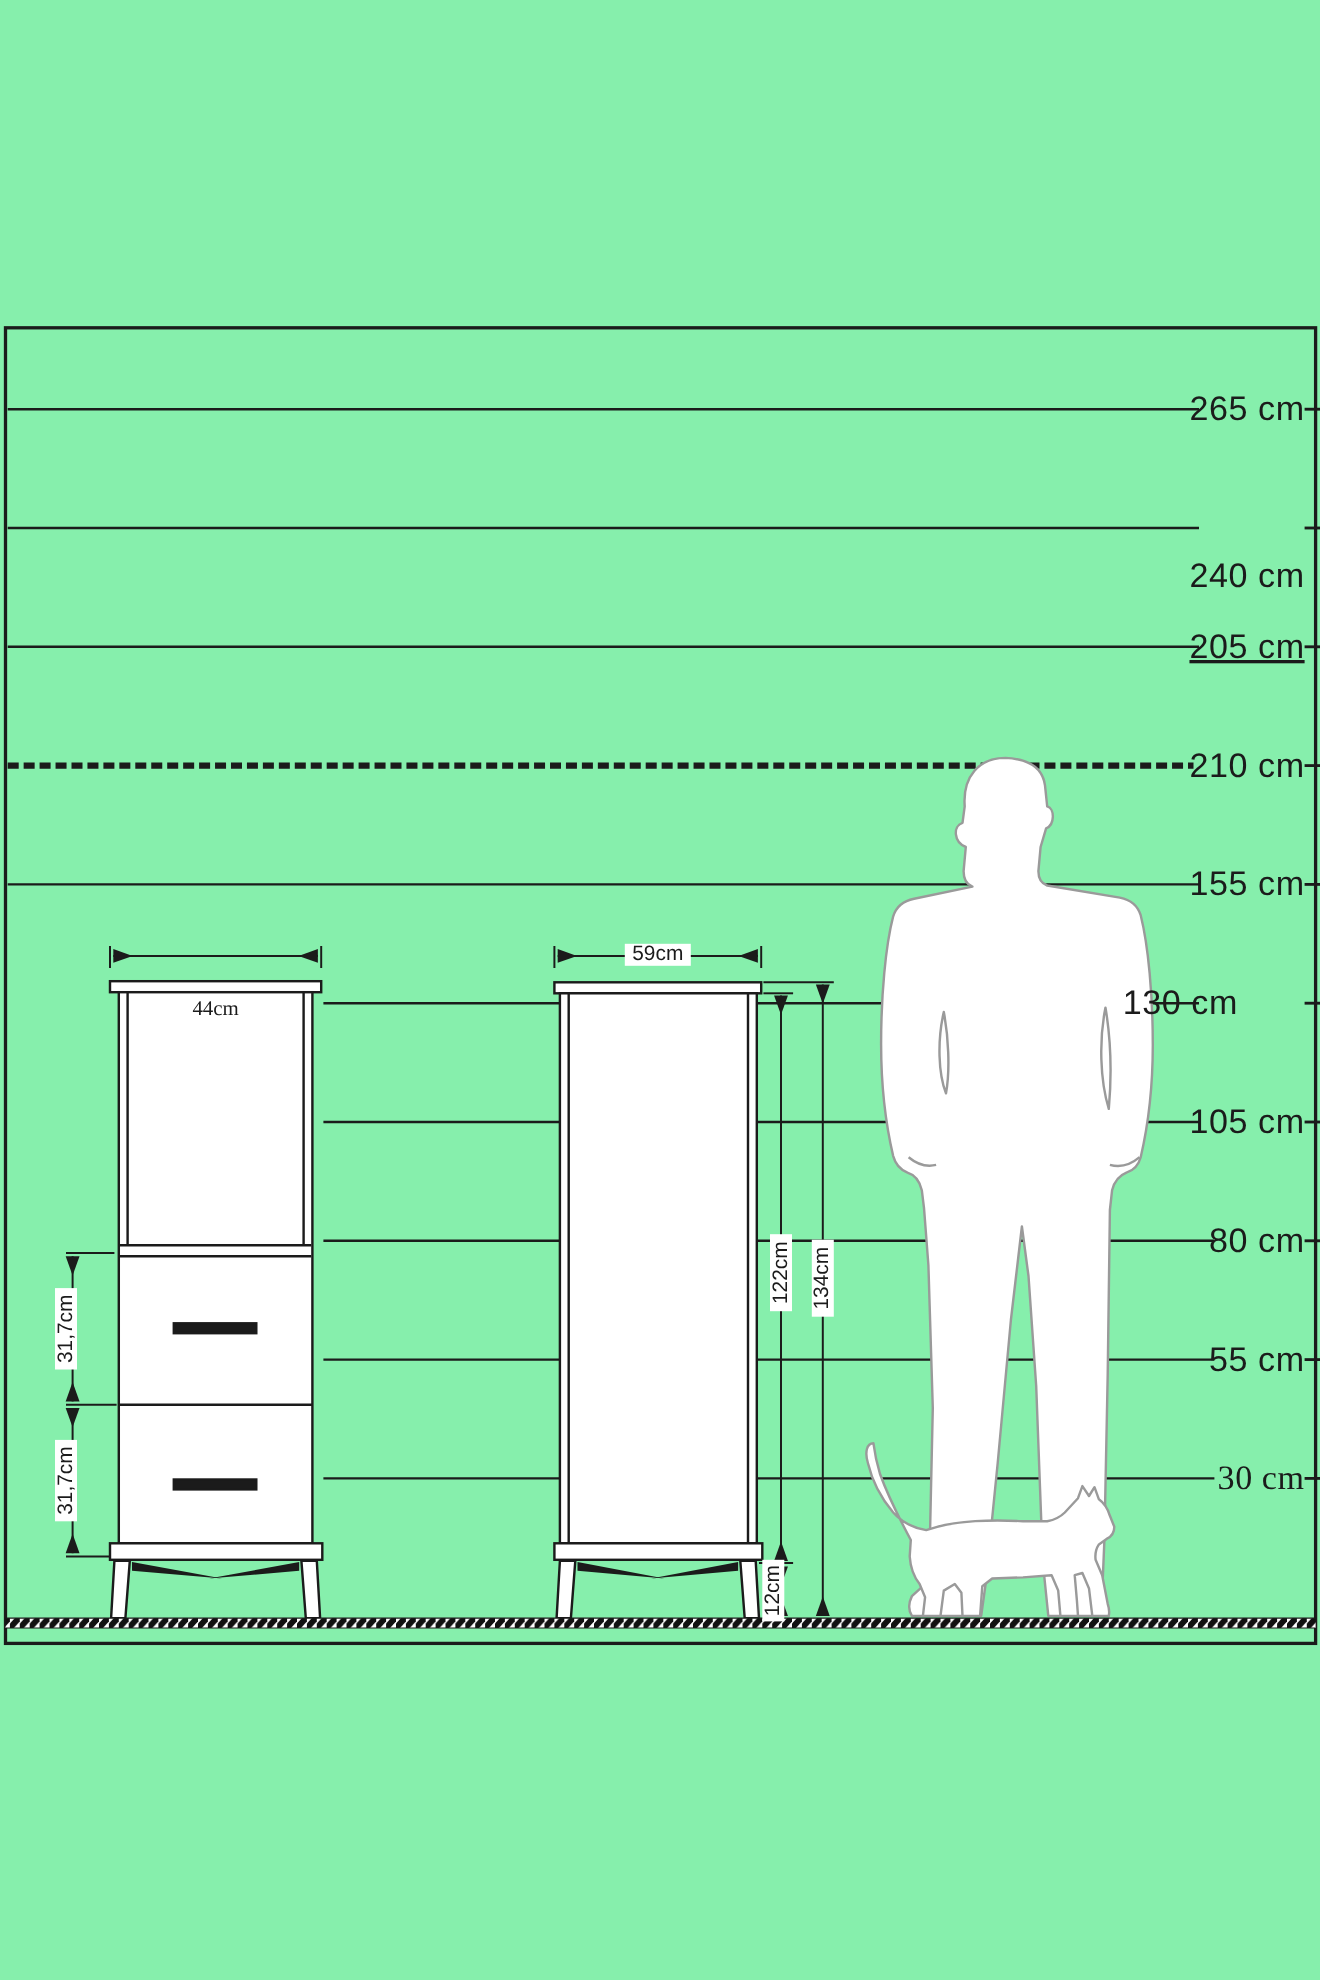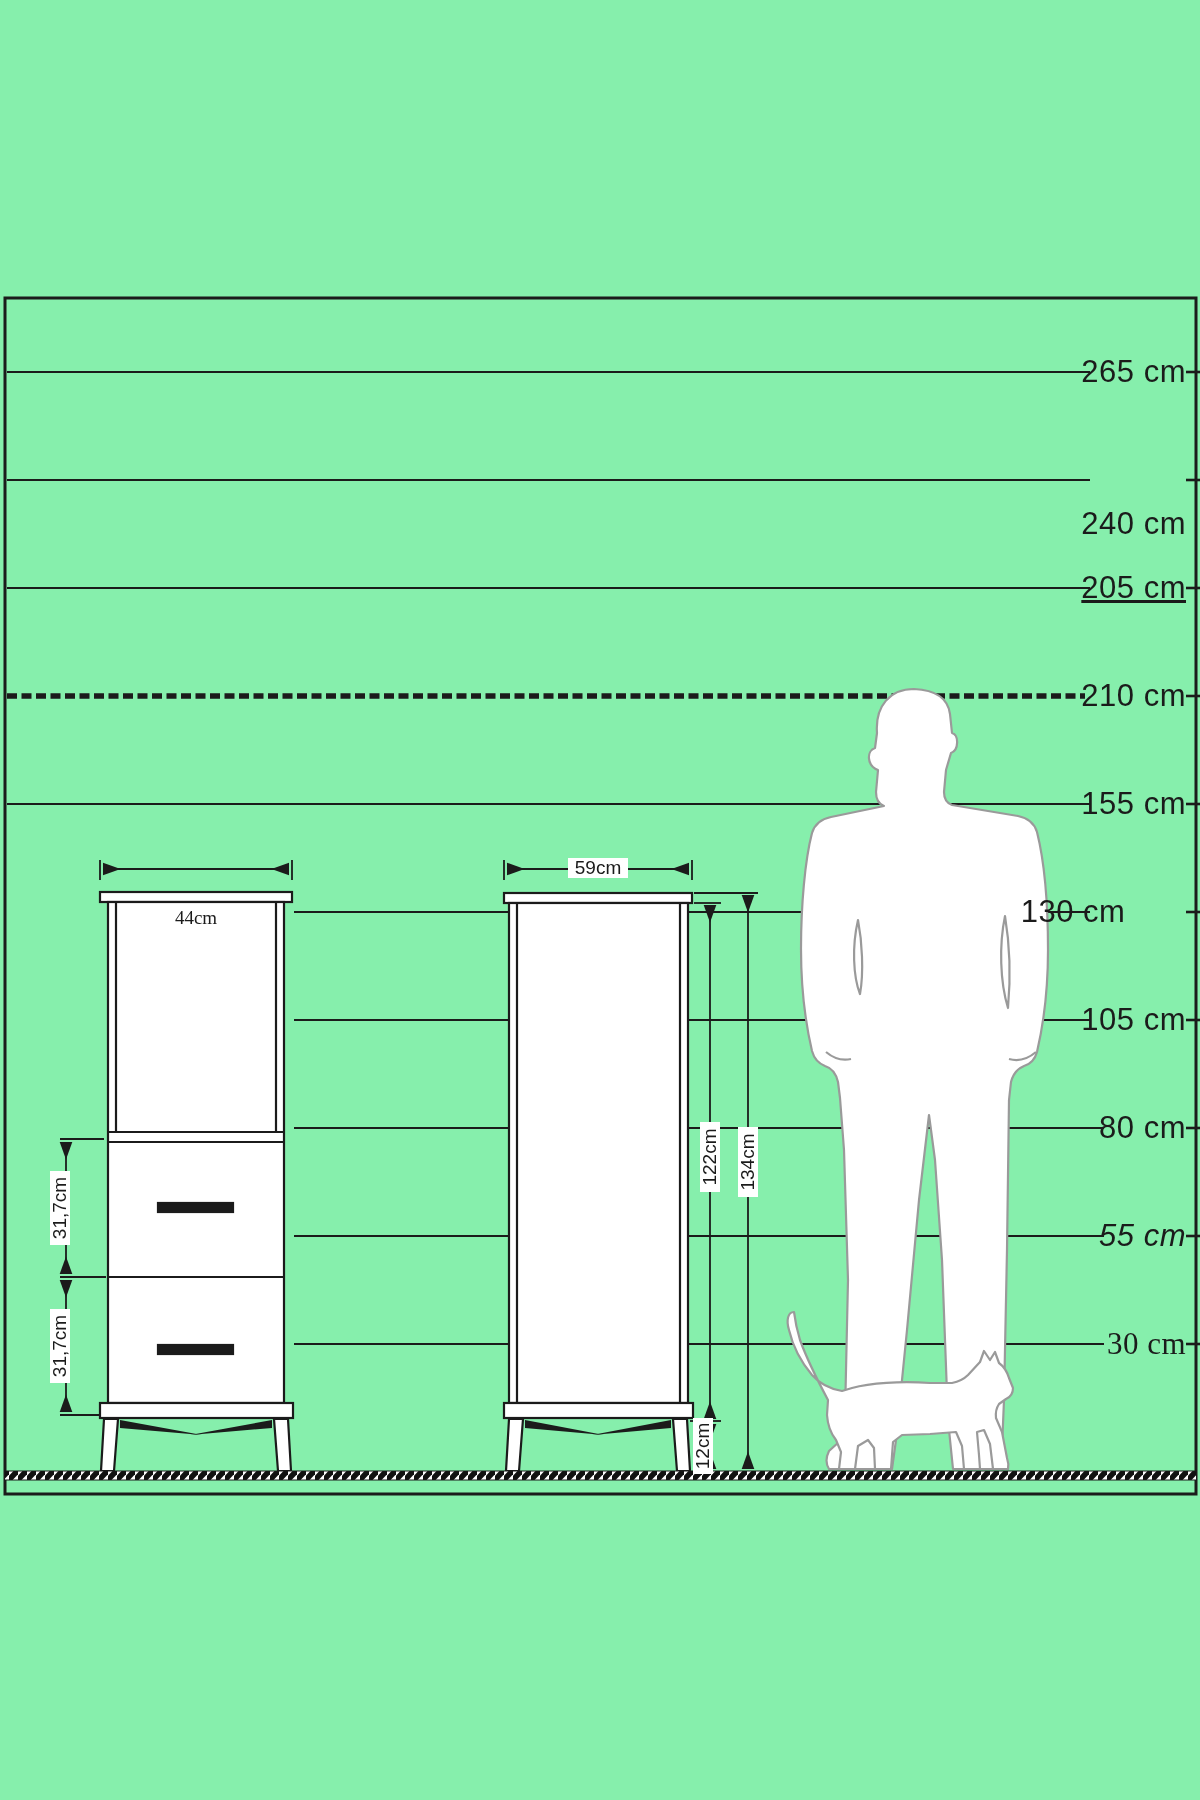--- a/index.html
+++ b/index.html
@@ -203,21 +203,21 @@
   </svg>
 
   <div class="scale-label" style="left:1016px;top:353px;">265 cm</div>
   <div class="scale-label" style="left:1016px;top:461px;margin-top:44px;">240 cm</div>
   <div class="scale-label" style="left:1016px;top:569px;text-decoration:underline;">205 cm</div>
   <div class="scale-label" style="left:1016px;top:677px;">210 cm</div>
   <div class="scale-label" style="left:1016px;top:785px;">155 cm</div>
   <div class="scale-label" style="left:988px;top:893px;text-align:center;">130 cm</div>
   <div class="scale-label" style="left:1016px;top:1001px;">105 cm</div>
   <div class="scale-label" style="left:1016px;top:1109px;">80 cm</div>
-  <div class="scale-label" style="left:1016px;top:1217px;font-style:italic;">55 cm</div>
+  <div class="scale-label" style="left:1016px;top:1217px;">55 cm</div>
   <div class="scale-label" style="left:1016px;top:1325px;font-family:Liberation Serif, serif;">30 cm</div>
 
   <div class="dim-label" style="left:166px;top:908px;width:60px;font-family:Liberation Serif, serif;">44cm</div>
   <div class="dim-label" style="left:568px;top:858px;width:60px;">59cm</div>
 
   <div class="dim-label vert" style="left:675px;top:1147px;width:70px;">122cm</div>
   <div class="dim-label vert" style="left:713px;top:1152px;width:70px;">134cm</div>
   <div class="dim-label vert" style="left:675px;top:1436px;width:56px;">12cm</div>
 
   <div class="dim-label vert" style="left:23px;top:1198px;width:74px;">31,7cm</div>

